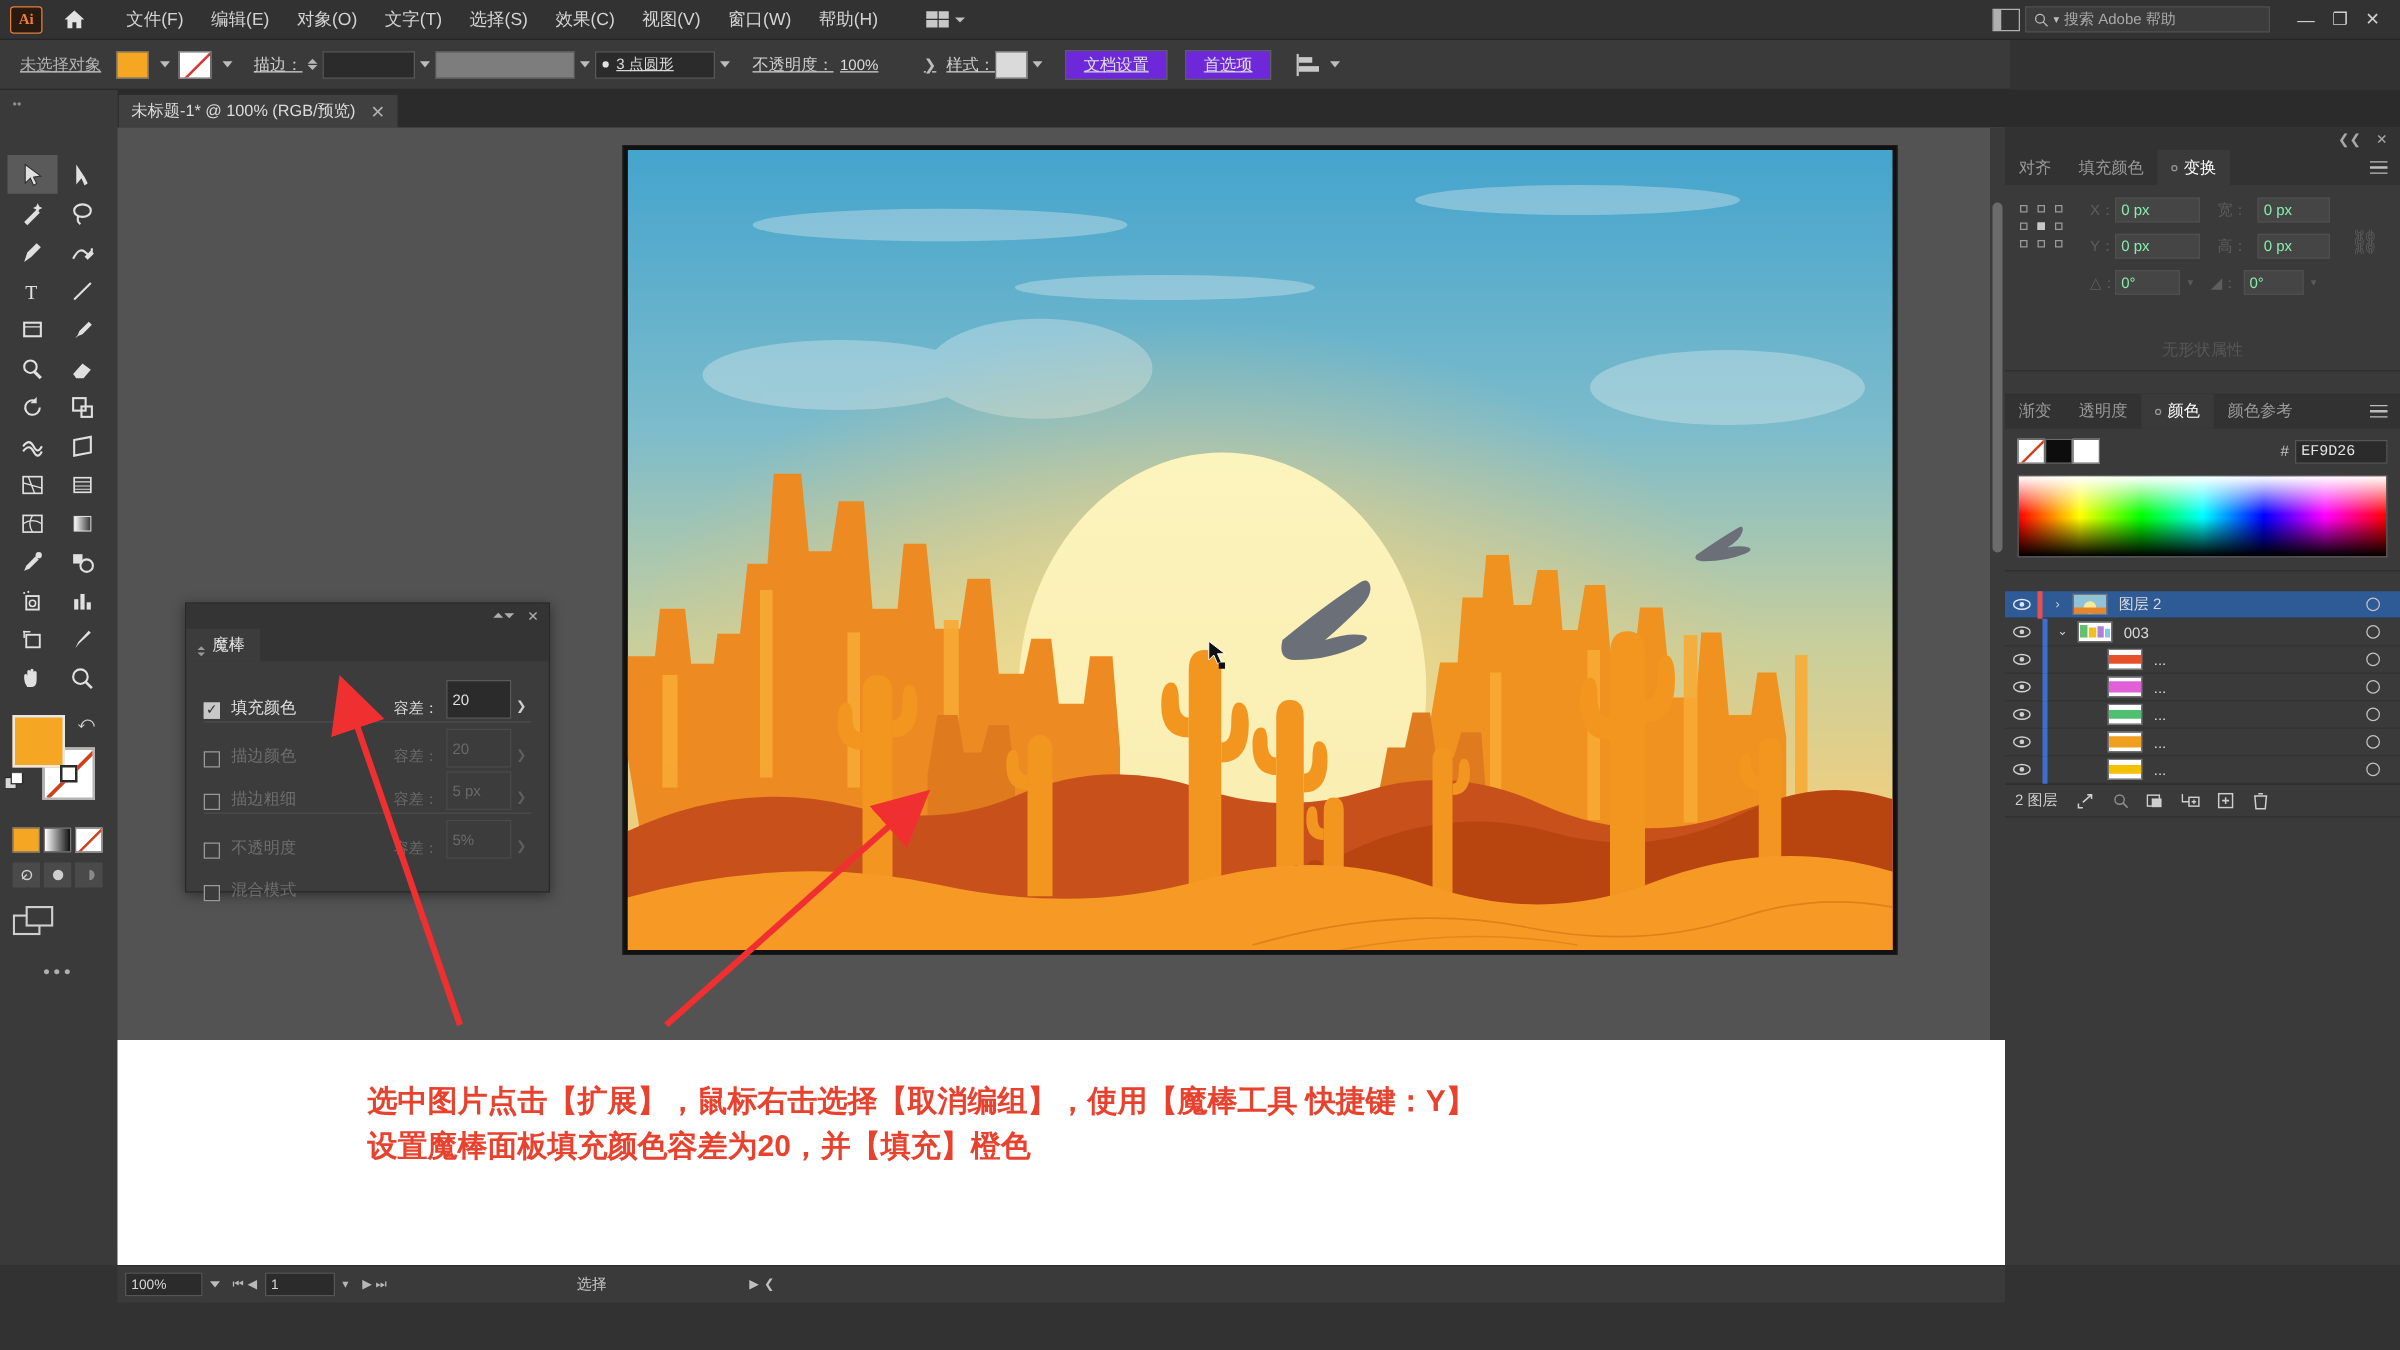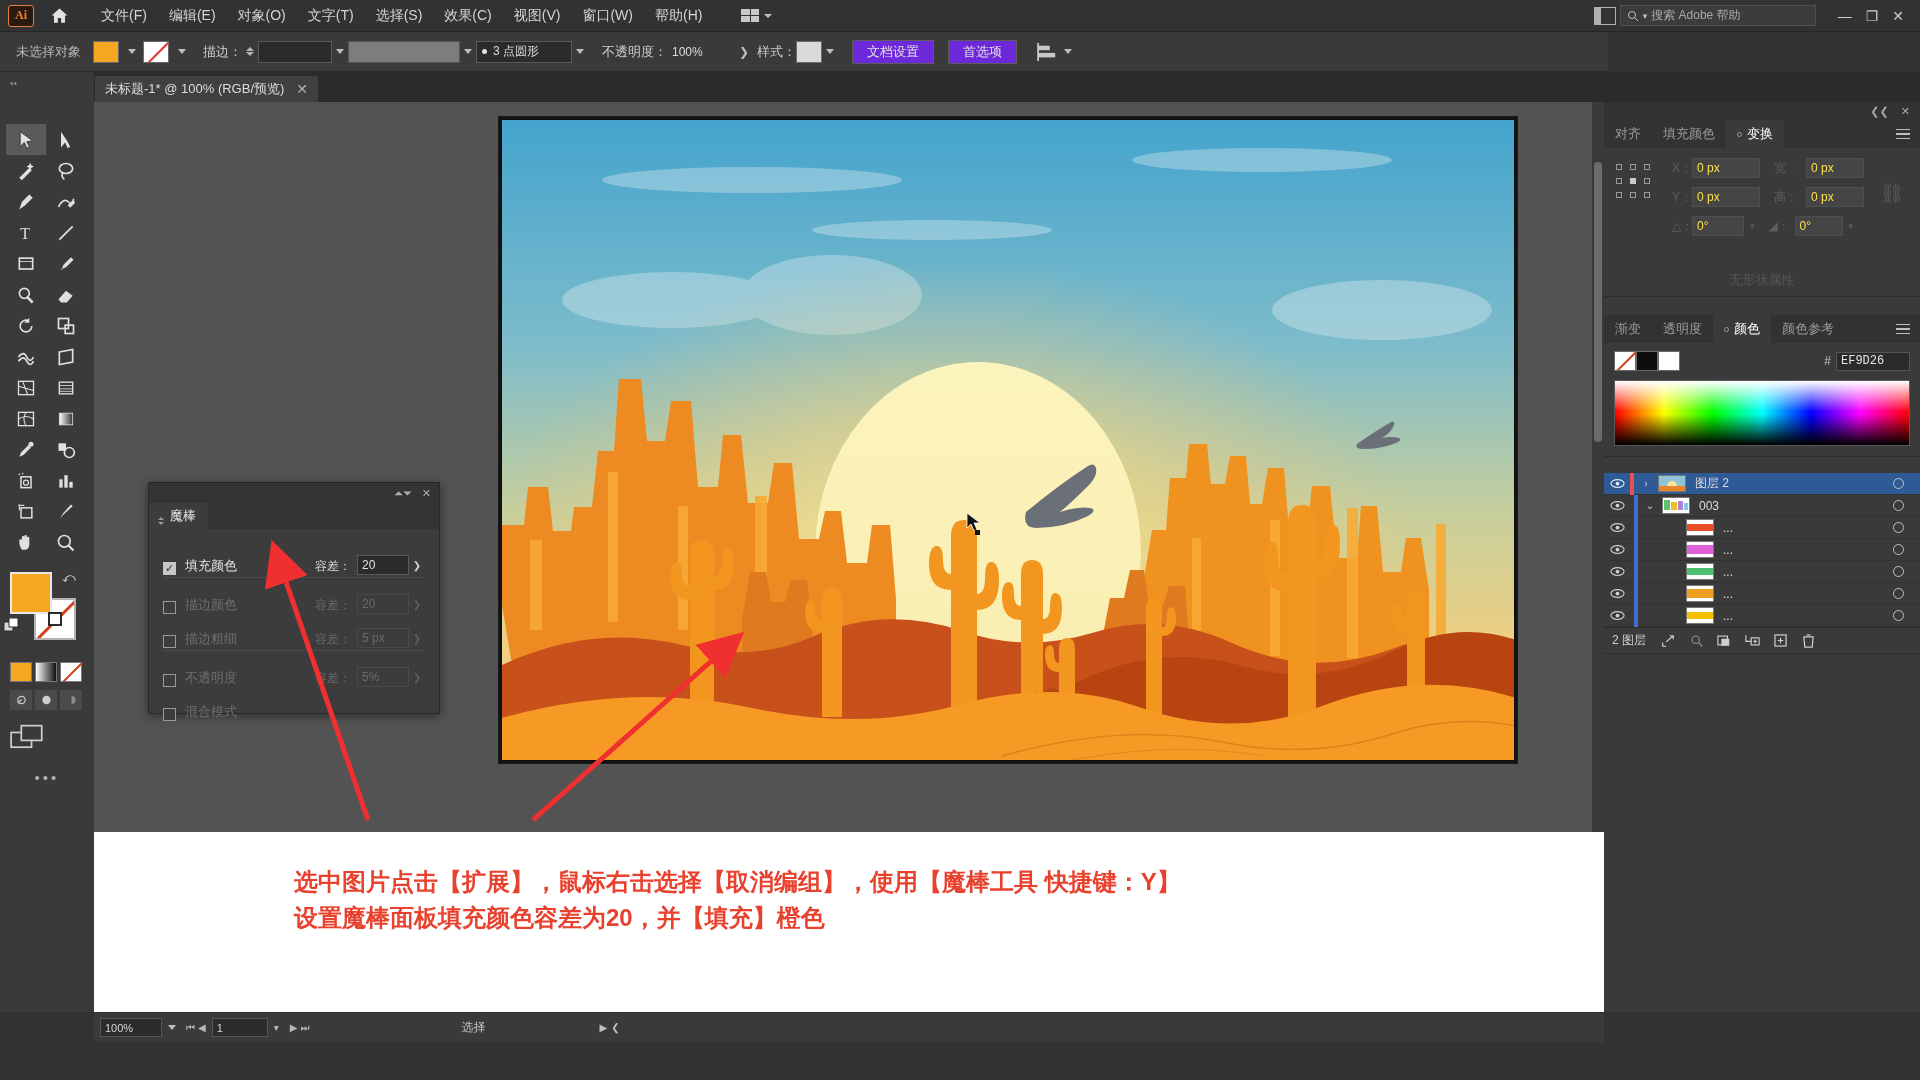--- a/index.html
+++ b/index.html
@@ -45,20 +45,21 @@
     border:1px solid #4f4f4f; height:21px; padding:0 6px; min-width:196px;
     font-size:12px; color:#a8a8a8;
   }
   .win-btns { display:flex; align-items:center; gap:14px; padding:0 12px 0 18px; color:#cfcfcf; font-size:14px;}
 
   
   .controlbar {
     position:absolute; left:0; top:32px; width:1608px; height:40px;
     background:#3a3a3a; display:flex; align-items:center; gap:0;
     border-bottom:1px solid #2a2a2a;
+    text-decoration:underline;
   }
   .cb-label { font-size:13px; color:#b5b5b5; padding:0 12px 0 16px; white-space:nowrap; }
   .sw-group { display:flex; align-items:center; gap:2px; }
   .swatch {
     width:26px; height:22px; border:1px solid #6b6b6b;
   }
   .swatch.fill { background:#F5A623; }
   .swatch.none {
     background:#ffffff; position:relative; overflow:hidden;
   }
@@ -184,21 +185,21 @@
     width:13px;height:13px; border:1px solid #9a9a9a; background:#3c3c3c;
     margin-right:9px; display:flex; align-items:center; justify-content:center;
   }
   .cb-check.on { background:#c8c8c8; border-color:#c8c8c8; }
   .cb-check.on:after { content:'✓'; font-size:11px; color:#2e2e2e; line-height:1; }
   .wand-lbl { font-size:13px; color:#e2e2e2; min-width:82px; }
   .wand-lbl.dim { color:#6e6e6e; }
   .tol-lbl { font-size:12px; color:#dcdcdc; margin-left:auto; margin-right:6px; }
   .tol-lbl.dim { color:#6a6a6a; }
   .tol-in {
-    width:52px; height:20px; background:#2b2b2b; border:1px solid #5a5a5a;
+    width:52px; height:31px; background:#2b2b2b; border:1px solid #5a5a5a;
     font-size:12px; color:#e0e0e0; display:flex; align-items:center; padding:0 4px;
   }
   .tol-in.dim { background:#3c3c3c; border-color:#4a4a4a; color:#6a6a6a; }
   .tol-arrow { width:16px; height:20px; display:flex;align-items:center;justify-content:center;
     color:#cfcfcf; font-size:10px; }
   .tol-arrow.dim { color:#5e5e5e; }
   .wand-sep { height:1px; background:#4c4c4c; margin:2px 0; }
 
   
   .dock { position:absolute; left:1604px; top:102px; width:316px; height:910px; background:#3a3a3a; }
@@ -223,21 +224,21 @@
   .tf-body { padding:10px 12px 14px 12px; position:relative; height:148px; }
   .ref-grid { position:absolute; left:12px; top:16px; width:34px; height:34px; }
   .ref-grid i {
     position:absolute; width:6px; height:6px; border:1px solid #9a9a9a;
   }
   .ref-grid i.c { background:#c8c8c8; border-color:#c8c8c8; }
   .tf-row { display:flex; align-items:center; gap:6px; margin-left:56px; margin-bottom:9px; }
   .tf-lab { font-size:12px; color:#5e5e5e; width:14px; }
   .tf-in {
     width:68px; height:20px; background:#454545; border:1px solid #4f4f4f;
-    font-size:12px; color:#fde047; display:flex; align-items:center; padding:0 4px;
+    font-size:12px; color:#86efac; display:flex; align-items:center; padding:0 4px;
   }
   .tf-in.narrow { width:58px; }
   .chain { position:absolute; right:16px; top:34px; color:#5e5e5e; font-size:19px;}
   .tf-empty { text-align:center; color:#565656; font-size:13px; padding-top:26px; }
   .tf-checks { padding:6px 12px 10px 12px; }
   .tf-check-row { display:flex; align-items:center; gap:8px; margin-bottom:7px; }
   .tf-cb { width:12px;height:12px; border:1px solid #5a5a5a; background:#3a3a3a; }
   .tf-ctext { font-size:12px; color:#595959; }
 
   

